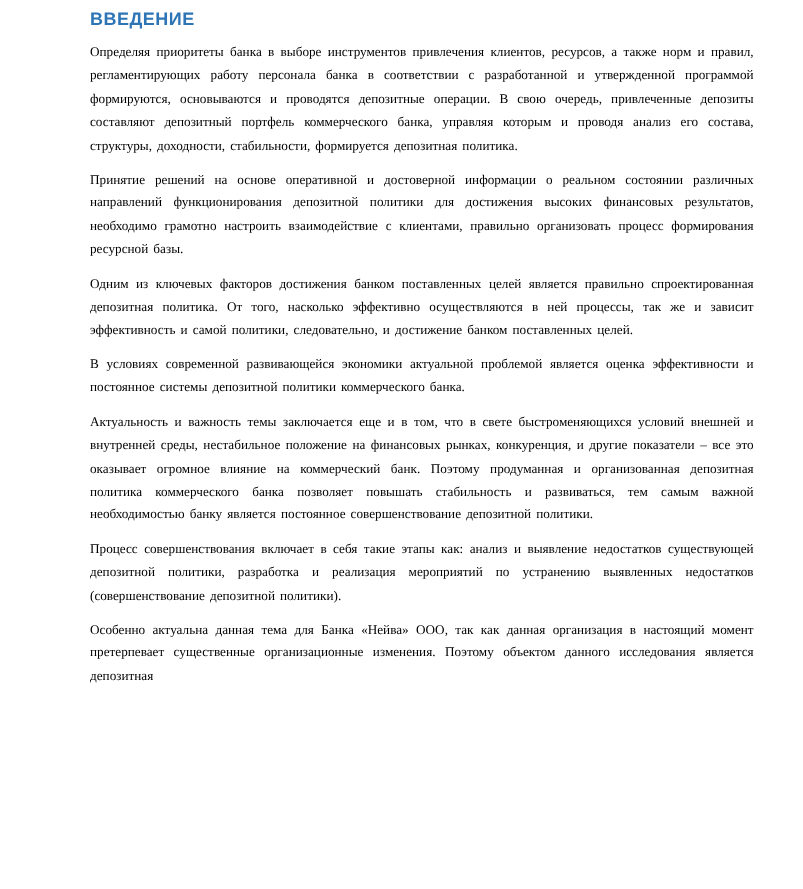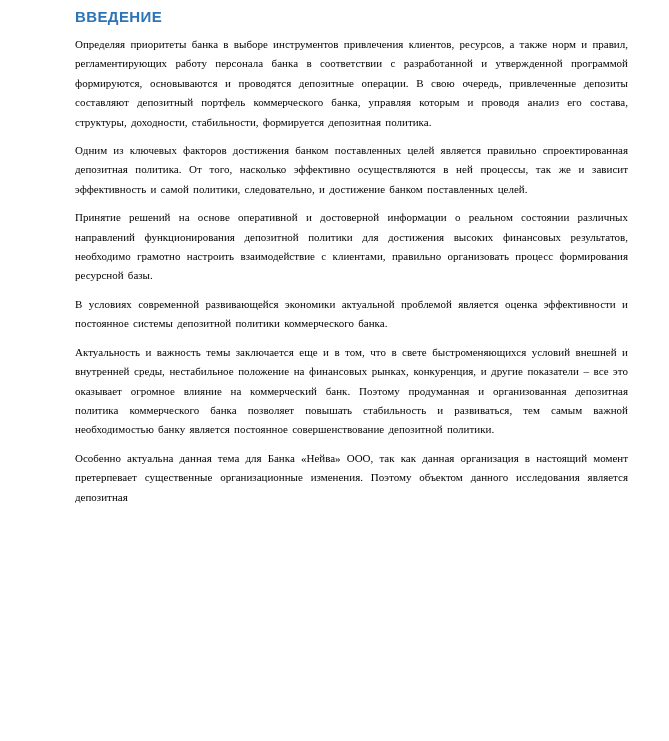--- a/index.html
+++ b/index.html
@@ -39,23 +39,24 @@
   }
 </style>
 </head>
 <body>
 
 <div class="page">
   <h1 class="doc-heading">ВВЕДЕНИЕ</h1>
 
   <p class="doc-paragraph">Определяя приоритеты банка в выборе инструментов привлечения клиентов, ресурсов, а также норм и правил, регламентирующих работу персонала банка в соответствии с разработанной и утвержденной программой формируются, основываются и проводятся депозитные операции. В свою очередь, привлеченные депозиты составляют депозитный портфель коммерческого банка, управляя которым и проводя анализ его состава, структуры, доходности, стабильности, формируется депозитная политика.</p>
 
+  <p class="doc-paragraph">Принятие решений на основе оперативной и достоверной информации о реальном состоянии различных направлений функционирования депозитной политики для достижения высоких финансовых результатов, необходимо грамотно настроить взаимодействие с клиентами, правильно организовать процесс формирования ресурсной базы.</p>
+
   <p class="doc-paragraph">Одним из ключевых факторов достижения банком поставленных целей является правильно спроектированная депозитная политика. От того, насколько эффективно осуществляются в ней процессы, так же и зависит эффективность и самой политики, следовательно, и достижение банком поставленных целей.</p>
-
-  <p class="doc-paragraph">Принятие решений на основе оперативной и достоверной информации о реальном состоянии различных направлений функционирования депозитной политики для достижения высоких финансовых результатов, необходимо грамотно настроить взаимодействие с клиентами, правильно организовать процесс формирования ресурсной базы.</p>
 
   <p class="doc-paragraph">В условиях современной развивающейся экономики актуальной проблемой является оценка эффективности и постоянное системы депозитной политики коммерческого банка.</p>
 
   <p class="doc-paragraph">Актуальность и важность темы заключается еще и в том, что в свете быстроменяющихся условий внешней и внутренней среды, нестабильное положение на финансовых рынках, конкуренция, и другие показатели – все это оказывает огромное влияние на коммерческий банк. Поэтому продуманная и организованная депозитная политика коммерческого банка позволяет повышать стабильность и развиваться, тем самым важной необходимостью банку является постоянное совершенствование депозитной политики.</p>
 
+  <p class="doc-paragraph">Процесс совершенствования включает в себя такие этапы как: анализ и выявление недостатков существующей депозитной политики, разработка и реализация мероприятий по устранению выявленных недостатков (совершенствование депозитной политики).</p>
 
   <p class="doc-paragraph">Особенно актуальна данная тема для Банка «Нейва» ООО, так как данная организация в настоящий момент претерпевает существенные организационные изменения. Поэтому объектом данного исследования является депозитная</p>
 </div>
 
 </body></html>

